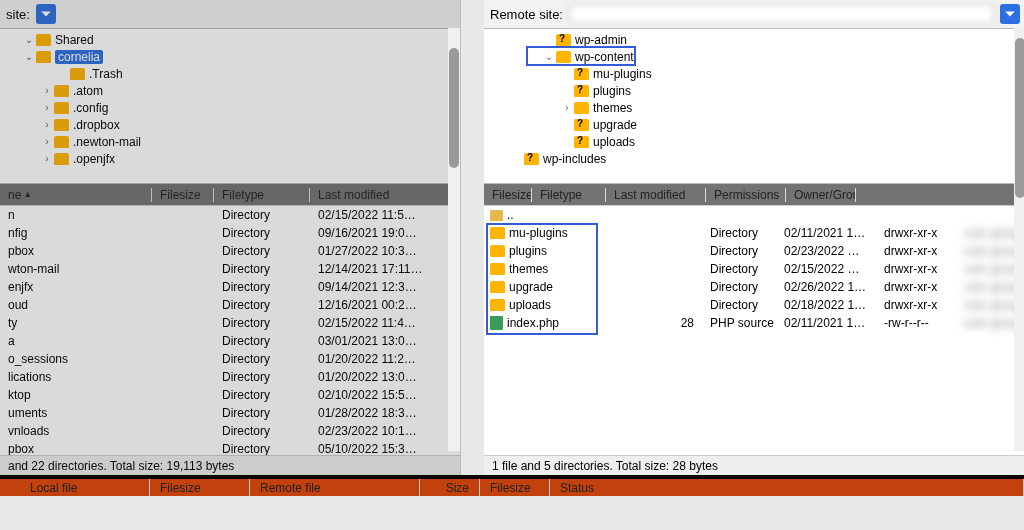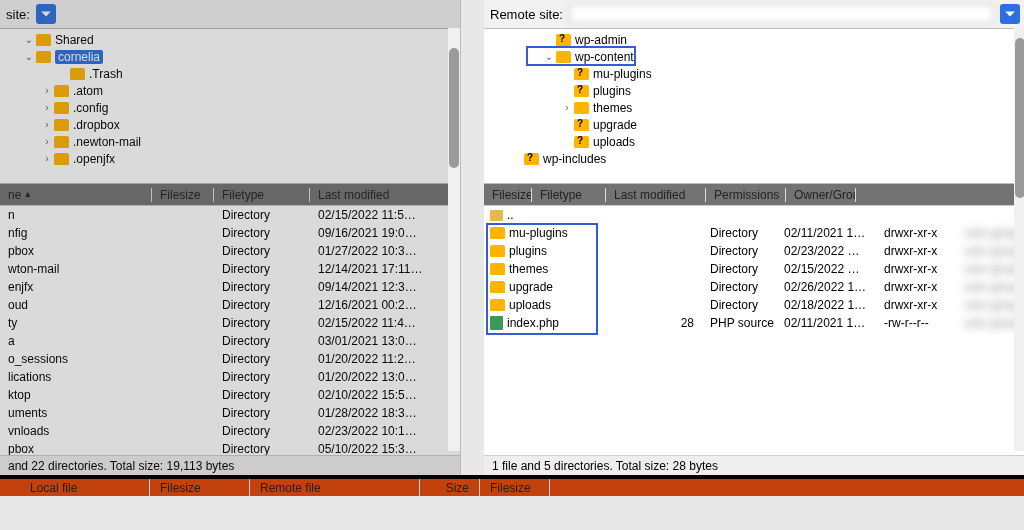--- a/index.html
+++ b/index.html
@@ -351,14 +351,15 @@
       <div class="status">1 file and 5 directories. Total size: 28 bytes</div>
     </div>
   </div>
 
   <div class="queue">
     <div class="qh local">Local file</div>
     <div class="qh dir">Filesize</div>
     <div class="qh remote">Remote file</div>
     <div class="qh size">Size</div>
     <div class="qh prio">Filesize</div>
+    <div class="qh stat">Status</div>
   </div>
 </div>
 
 </body></html>

